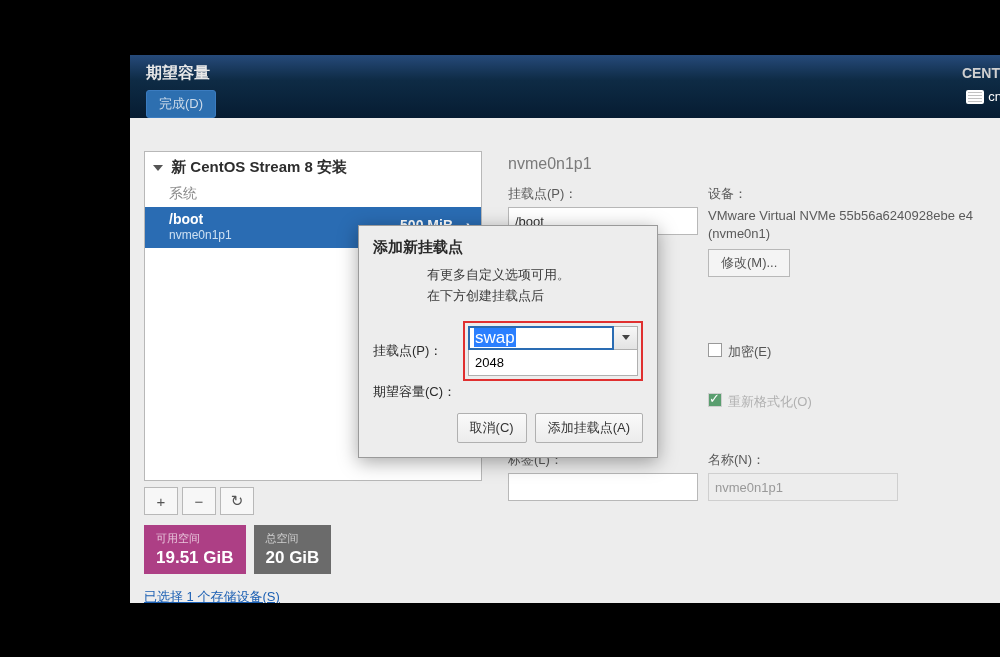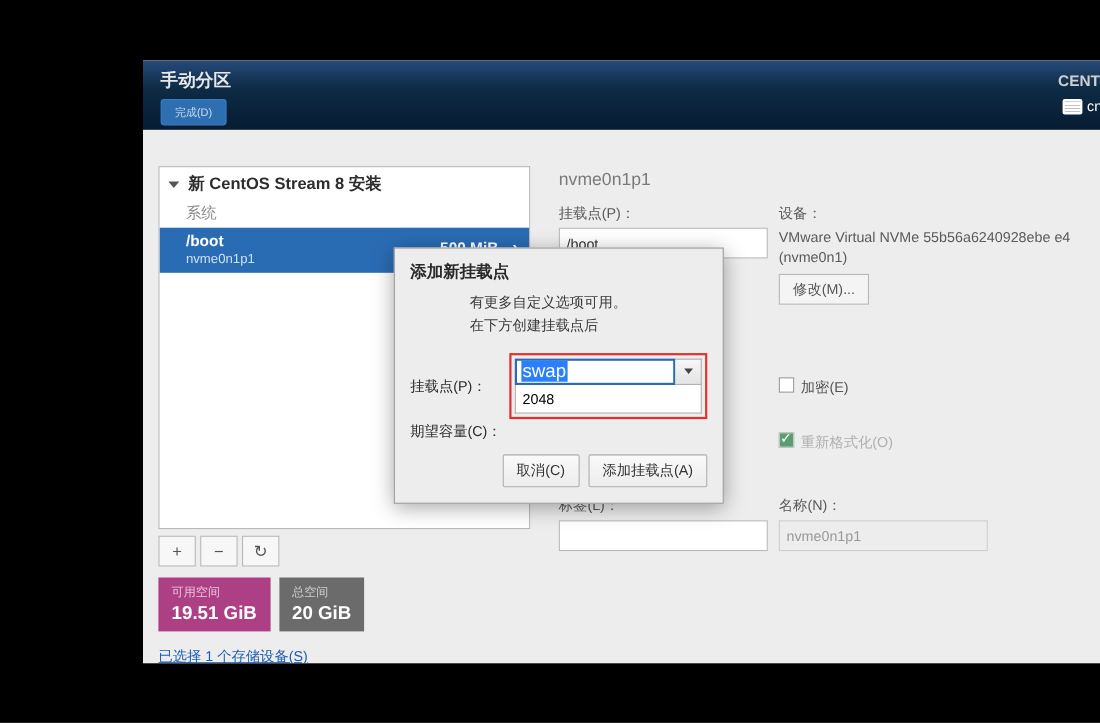--- a/index.html
+++ b/index.html
@@ -1,21 +1,21 @@
 <!DOCTYPE html>
 <html><head>
 <meta charset="utf-8">
 <style>
 * { box-sizing: border-box; margin: 0; padding: 0; }
 body { font-family: "Helvetica Neue", Arial, "Microsoft YaHei", sans-serif; background: #000; width: 1000px; height: 657px; overflow: hidden; position: relative; }
 .outer-black { position: absolute; top: 0; left: 0; width: 1000px; height: 657px; background: #000; }
 .window { position: absolute; top: 55px; left: 130px; width: 870px; height: 548px; background: #ededed; overflow: hidden; }
 .header-bar { position: relative; height: 63px; background: linear-gradient(to bottom, #264a7a 0%, #0e2b45 40%, #061c32 100%); color: #fff; padding: 8px 16px; }
 .header-title { font-size: 16px; font-weight: bold; color: #e8e8e8; }
-.done-btn { display: inline-block; margin-top: 6px; padding: 4px 12px; background: #2d6fb0; border: 1px solid #3b7cc0; color: #cddbea; border-radius: 3px; font-size: 10px; cursor: pointer; }
+.done-btn { display: inline-block; margin-top: 6px; padding: 4px 12px; background: #2d6fb0; border: 1px solid #3b7cc0; color: #cddbea; border-radius: 3px; font-size: 13px; cursor: pointer; }
 .header-right { position: absolute; right: 0; top: 10px; text-align: right; }
 .header-right-label { color: #d0d0d0; font-size: 14px; font-weight: bold; }
 .kbd-badge { display: inline-flex; align-items: center; margin-top: 8px; margin-right: -2px; }
 .kbd-icon { display: inline-block; width: 18px; height: 14px; background: #fff; border-radius: 2px; margin-right: 4px; position: relative; }
 .kbd-icon::after { content: ""; position: absolute; top: 2px; left: 2px; right: 2px; bottom: 2px; background: repeating-linear-gradient(to bottom, #333 0 1px, #fff 1px 3px); opacity: 0.3; }
 .kbd-text { color: #fff; font-size: 13px; }
 
 .content-area { display: flex; height: calc(100% - 63px); margin-top: 23px; }
 
 .left-panel { width: 362px; padding: 10px 10px 10px 14px; position: relative; }
@@ -76,21 +76,21 @@
 .dlg-buttons { display: flex; justify-content: flex-end; gap: 8px; margin-top: 12px; }
 .dlg-btn { padding: 5px 12px; border: 1px solid #b0b0b0; background: linear-gradient(#fafafa,#ececec); font-size: 13px; color: #333; cursor: pointer; border-radius: 2px; }
 </style>
 </head>
 <body>
 
 <div class="outer-black">
   <div class="window">
 
     <div class="header-bar">
-      <div class="header-title">手动分区</div>
+      <div class="header-title">期望容量</div>
       <div class="done-btn">完成(D)</div>
       <div class="header-right">
         <div class="header-right-label">CENT</div>
         <div class="kbd-badge">
           <span class="kbd-icon"></span>
           <span class="kbd-text">cn</span>
         </div>
       </div>
     </div>
 

